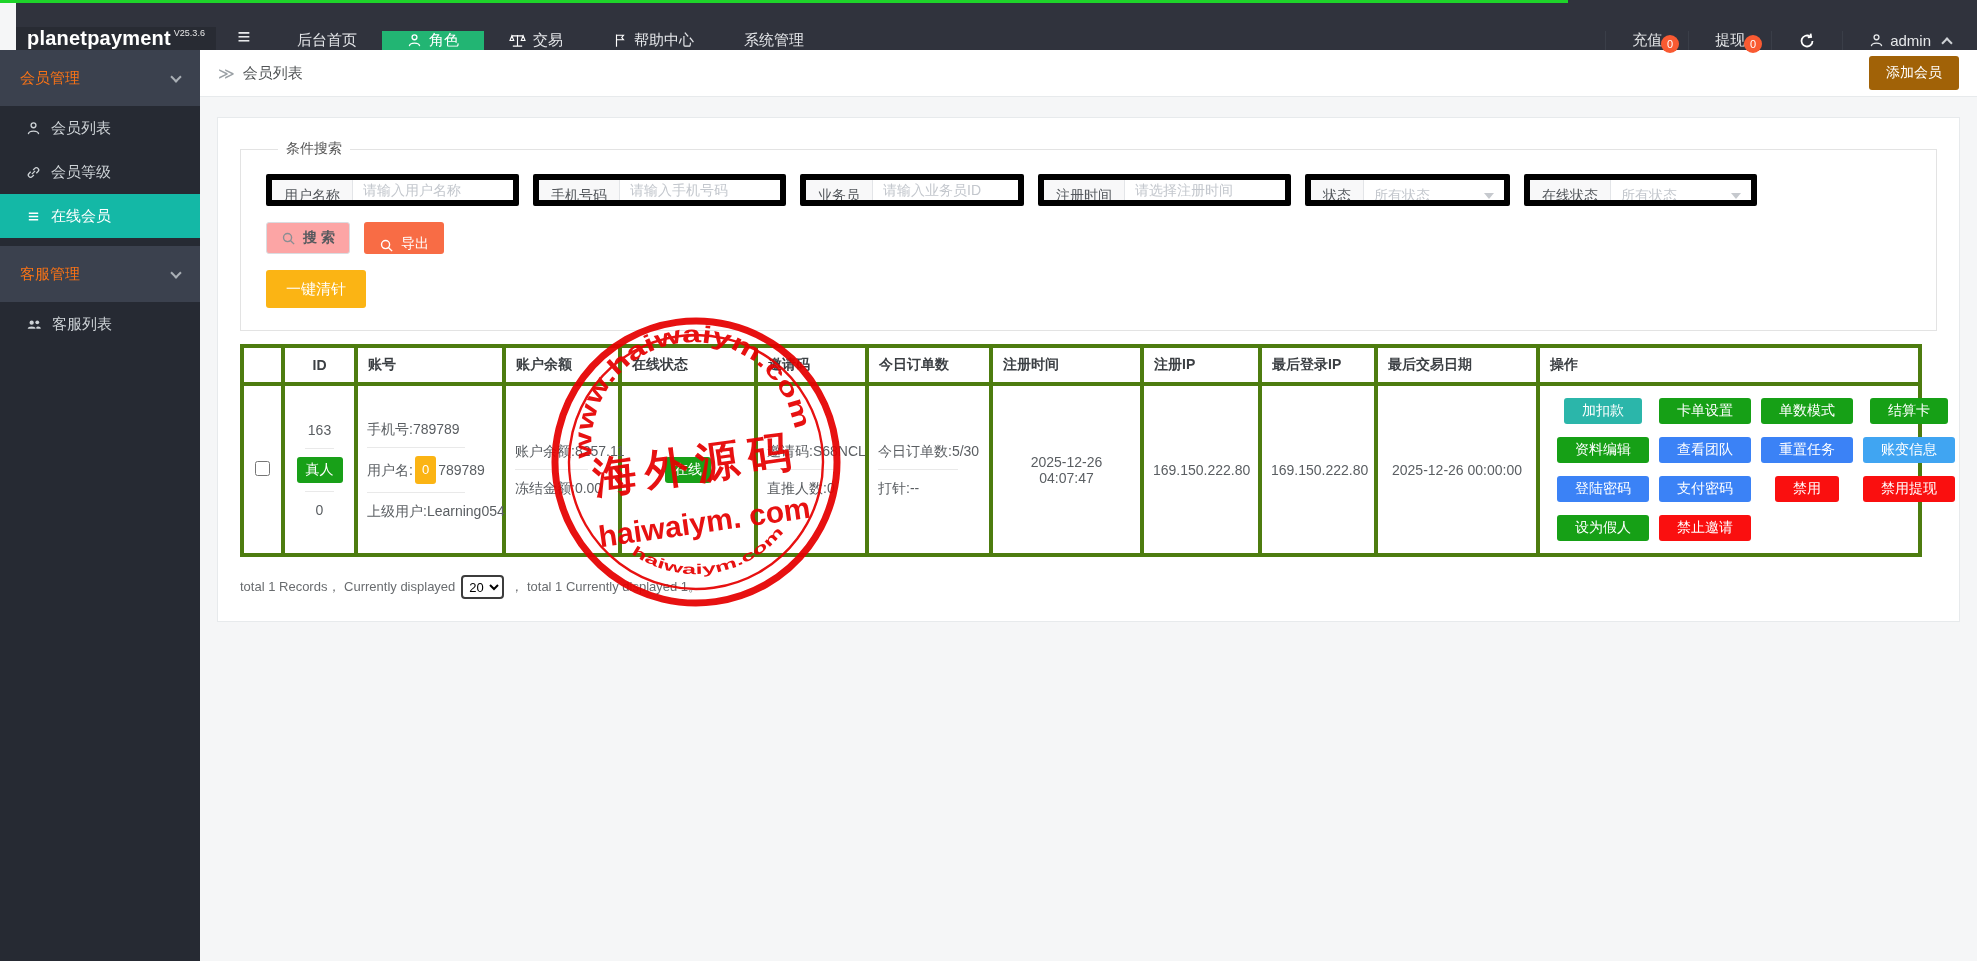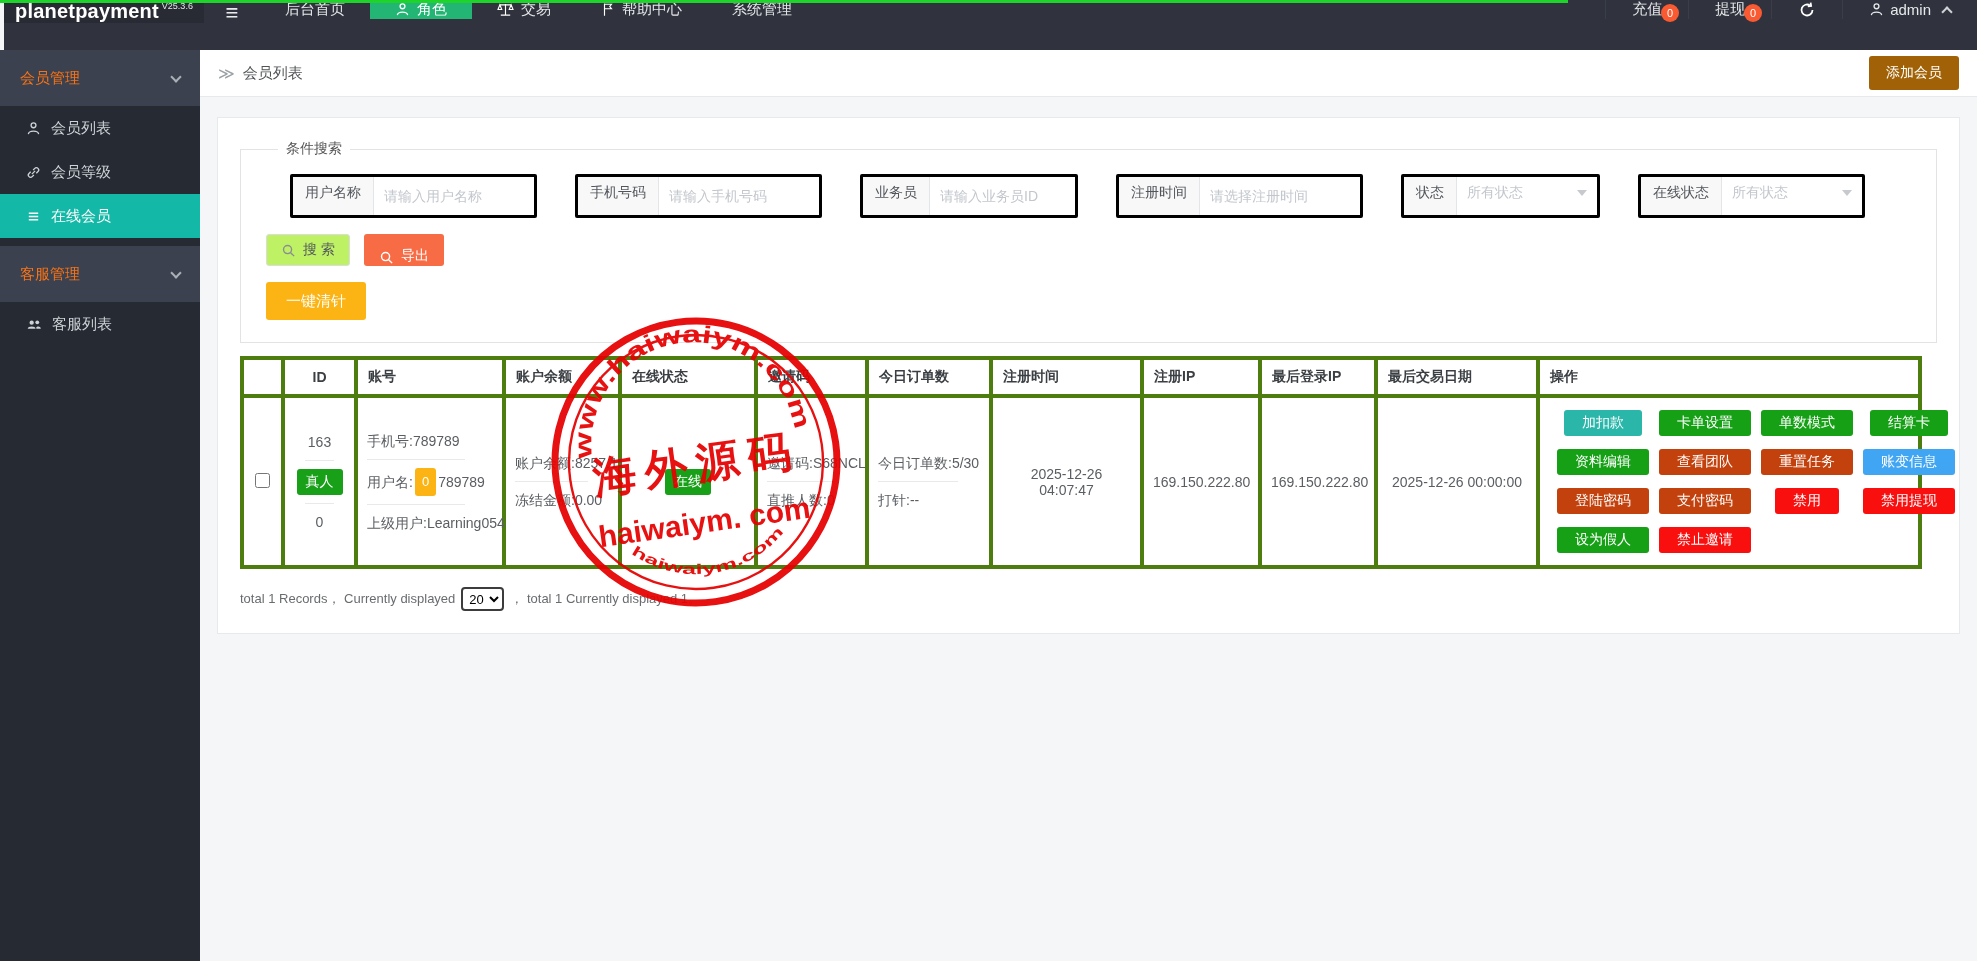--- a/index.html
+++ b/index.html
@@ -3,21 +3,21 @@
 <meta charset="utf-8">
 <style>
   * { box-sizing: border-box; margin: 0; padding: 0; }
   html,body { width:1977px; height:961px; overflow:hidden; }
   body { font-family:"Liberation Sans","DejaVu Sans",sans-serif; background:#f5f6f7; position:relative; }
 
   
   .loader { position:absolute; top:0; left:0; width:1568px; height:3px; background:#1ed42a; z-index:60; }
 
   
-  .topbar { position:absolute; top:0; left:4px; right:0; height:50px; background:#30333d; display:flex; align-items:flex-start; z-index:40; }
+  .topbar { position:absolute; top:0; left:16px; right:0; height:50px; background:#30333d; display:flex; align-items:flex-end; z-index:40; }
   .logo-box { width:200px; background:#282b33; color:#fff; display:flex; align-items:center; justify-content:center; }
   .logo-text { font-size:20px; font-weight:bold; letter-spacing:.2px; }
   .logo-ver { font-size:9px; margin-left:3px; margin-top:-12px; color:#e8e8e8; }
   .burger { width:56px; display:flex; align-items:center; justify-content:center; color:#e8eaec; font-size:22px; cursor:pointer; }
   .nav-item { display:flex; align-items:center; gap:7px; padding:0 25px; color:#e4e6e9; font-size:15px; cursor:pointer; }
   .nav-item.active { background:#22b573; color:#fff; }
   .tb-spacer { flex:1; }
   .tb-right { display:flex; align-items:stretch; }
   .tb-seg { position:relative; display:flex; align-items:center; gap:6px; padding:0 26px; color:#e6e8ea; font-size:15px; border-left:1px solid #3a3e48; cursor:pointer; }
   .tb-badge { position:absolute; top:4px; right:9px; min-width:18px; height:18px; border-radius:9px; background:#f95a32; color:#fff; font-size:11px; display:flex; align-items:center; justify-content:center; padding:0 4px; }
@@ -39,30 +39,30 @@
   .crumb-title { color:#515456; font-size:15px; }
   .btn-add { margin-left:auto; height:34px; background:#a16207; color:#fff; font-size:14px; border:none; border-radius:3px; padding:0 17px; cursor:pointer; }
 
   .main { padding:20px 17px; }
   .card { background:#fff; border:1px solid #e7eaec; min-height:456px; padding:22px; position:relative; }
 
   fieldset.search { border:1px solid #e3e3e3; padding:16px 25px 20px; margin-bottom:13px; }
   fieldset.search legend { font-size:14px; color:#555; padding:0 8px; margin-left:12px; }
   .f-row { display:flex; flex-wrap:wrap; gap:15px 14px; margin-bottom:16px; align-items:center; }
   .f-row:last-child { margin-bottom:2px; }
-  .igroup { display:flex; height:44px; border:3px solid #000000; border-radius:2px; background:#fff; overflow:hidden;margin-left:24px; }
+  .igroup { display:flex; height:32px; border:6px solid #000000; border-radius:2px; background:#fff; overflow:hidden; }
   .igroup .lbl { padding:0 12px; line-height:30px; background:#f8f8f9; color:#52565b; font-size:14px; border-right:1px solid #e3e5e8; white-space:nowrap; }
   .igroup input { border:none; outline:none; padding:0 10px; width:160px; font-size:14px; color:#555; }
   .igroup input::placeholder { color:#c3c7cd; }
   .sel { position:relative; width:160px; line-height:30px; padding:0 10px; font-size:14px; color:#c3c7cd; cursor:pointer; }
   .sel.dark { color:#54585c; }
   .sel::after { content:""; position:absolute; right:10px; top:13px; border:5px solid transparent; border-top:6px solid #c6c9ce; }
   .sel.narrow { width:140px; }
   .btn { display:inline-flex; align-items:center; gap:7px; height:32px; padding:0 14px; border-radius:3px; font-size:14px; border:1px solid transparent; cursor:pointer; }
-  .btn-search { background:#bef264; border-color:#dadce0; color:#55595e; }
+  .btn-search { background:#fca5a5; border-color:#dadce0; color:#55595e;font-weight:bold; }
   .btn-export { background:#f86c45; color:#fff;align-items:flex-end; }
   .btn-clear { height:38px; padding:0 20px; background:#fbb414; color:#fff; font-size:15px; border:none; border-radius:3px; cursor:pointer; }
 
   
   table.grid { border-collapse:collapse; table-layout:fixed; width:1682px; }
   table.grid th, table.grid td { border:4px solid #4d7c0f; }
   table.grid th { height:38px; font-size:14px; font-weight:600; color:#3b3f43; text-align:left; padding:0 10px; white-space:nowrap; }
   table.grid th.c { text-align:center; padding:0; }
   table.grid td { vertical-align:middle; padding:12px 9px; font-size:14px; color:#5a5e62; }
   td.c { text-align:center; }
@@ -72,21 +72,21 @@
   .stack.mid { align-items:center; }
   .stack.mid .sep { width:58%; }
   .badge-green { display:inline-block; background:#18a018; color:#fff; border-radius:3px; padding:4px 9px; font-size:14px; }
   .badge-amber { display:inline-block; background:#fbb414; color:#fff; border-radius:3px; padding:4px 7px; font-size:13px; margin:0 2px; }
   .uname { display:flex; align-items:center; }
   input.rowcheck { width:15px; height:15px; cursor:pointer; }
   .ops { display:grid; grid-template-columns:repeat(4, 1fr); gap:13px 10px; justify-items:center; padding:0 8px; }
   .act { color:#fff; font-size:14px; padding:4px 18px; border-radius:3px; white-space:nowrap; cursor:pointer; }
   .act[data-color="teal"]   { background:#2bb6aa; }
   .act[data-color="green"]  { background:#16a016; }
-  .act[data-color="orange"] { background:#c2410c; }
+  .act[data-color="orange"] { background:#3b82f6; }
   .act[data-color="blue"]   { background:#40a5f2; }
   .act[data-color="red"]    { background:#fa0f0f; }
 
   .foot { margin-top:18px; display:flex; align-items:center; gap:6px; font-size:13px; color:#696c6f; }
   .foot select { height:24px; border:2px solid #3c3c3c; border-radius:4px; font-size:13px; padding:0 2px; background:#fff; cursor:pointer; }
 
   
   .stamp { position:absolute; left:541px; top:307px; width:310px; height:310px; z-index:50; pointer-events:none; transform:rotate(-8deg); opacity:.93; }
 
   .icon { display:inline-flex; }

